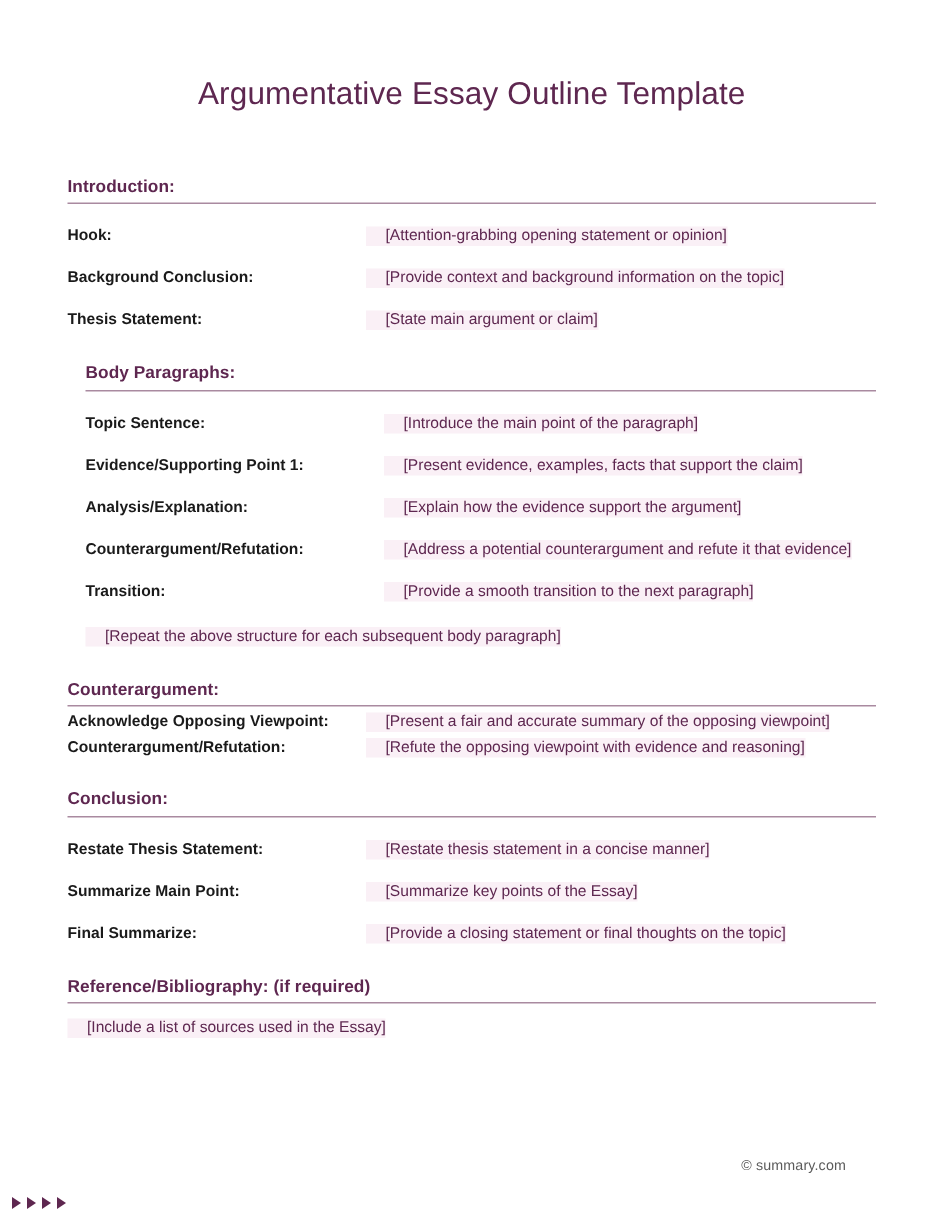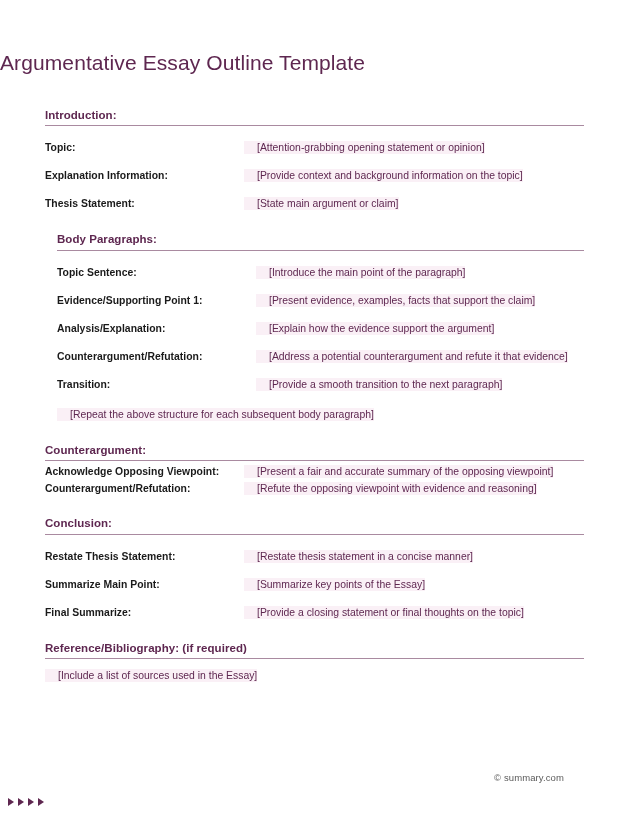--- a/index.html
+++ b/index.html
@@ -22,21 +22,21 @@
     overflow: hidden;
     box-sizing: border-box;
   }
 
   
   .doc-title {
     position: absolute;
     left: 0;
     top: 50px;
     width: 629px;
-    text-align: left;
+    text-align: center;
     font-size: 21px;
     font-weight: 400;
     letter-spacing: 0.1px;
     color: #5e2750;
     line-height: 1.2;
   }
 
   
   .content {
     position: absolute;
@@ -49,21 +49,21 @@
   .section-heading {
     font-size: 11.5px;
     font-weight: bold;
     color: #5e2750;
     line-height: 1.25;
     padding-bottom: 3px;
     border-bottom: 1.1px solid #a98aa0;
     letter-spacing: 0.05px;
   }
 
-  .section.gap-intro      { margin-top: 6px; }
+  .section.gap-intro      { margin-top: 16px; }
   .section.gap-body       { margin-top: 22px; margin-left: 12px; }
   .section.gap-counter    { margin-top: 22px; }
   .section.gap-conclusion { margin-top: 21px; }
   .section.gap-reference  { margin-top: 22px; }
 
   
   .rows { margin-top: 0; }
 
   .row {
     display: flex;
@@ -139,25 +139,25 @@
 <div id="page">
 
   <div class="doc-title">Argumentative Essay Outline Template</div>
 
   <div class="content">
 
     <div class="section gap-intro">
       <div class="section-heading">Introduction:</div>
       <div class="rows loose">
         <div class="row">
-          <div class="row-label">Topic:</div>
+          <div class="row-label">Hook:</div>
           <div class="row-value"><span class="hl">[Attention-grabbing opening statement or opinion]</span></div>
         </div>
         <div class="row">
-          <div class="row-label">Explanation Information:</div>
+          <div class="row-label">Background Conclusion:</div>
           <div class="row-value"><span class="hl">[Provide context and background information on the topic]</span></div>
         </div>
         <div class="row">
           <div class="row-label">Thesis Statement:</div>
           <div class="row-value"><span class="hl">[State main argument or claim]</span></div>
         </div>
       </div>
     </div>
 
     <div class="section gap-body">

